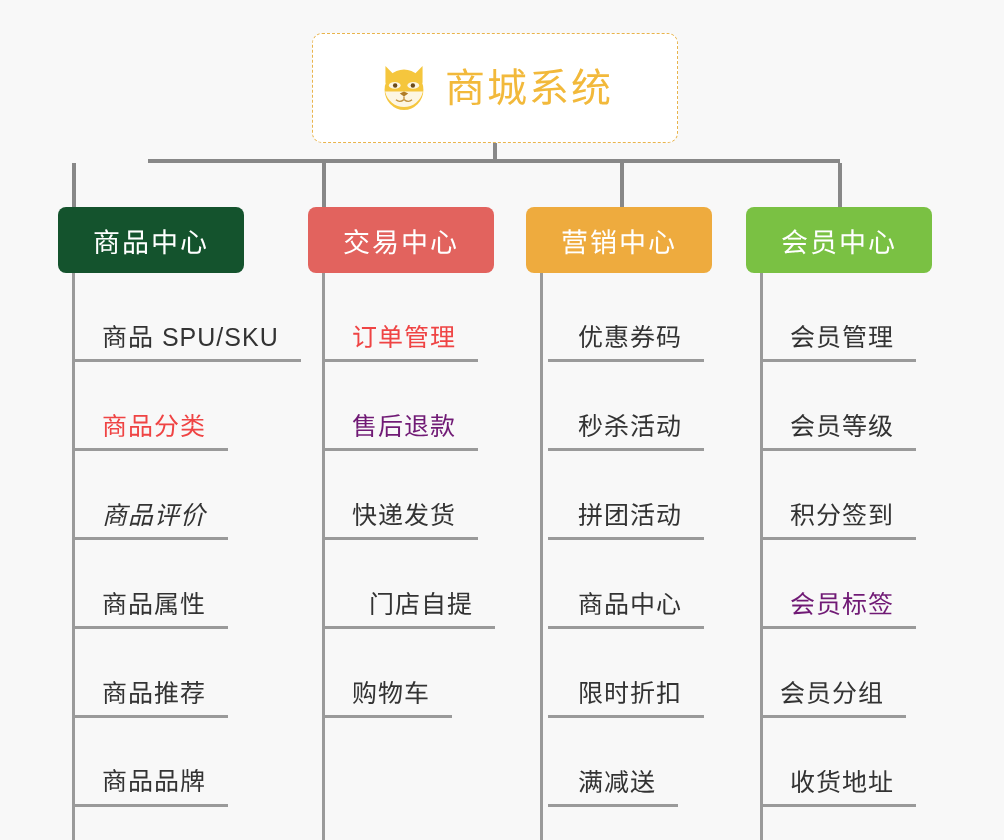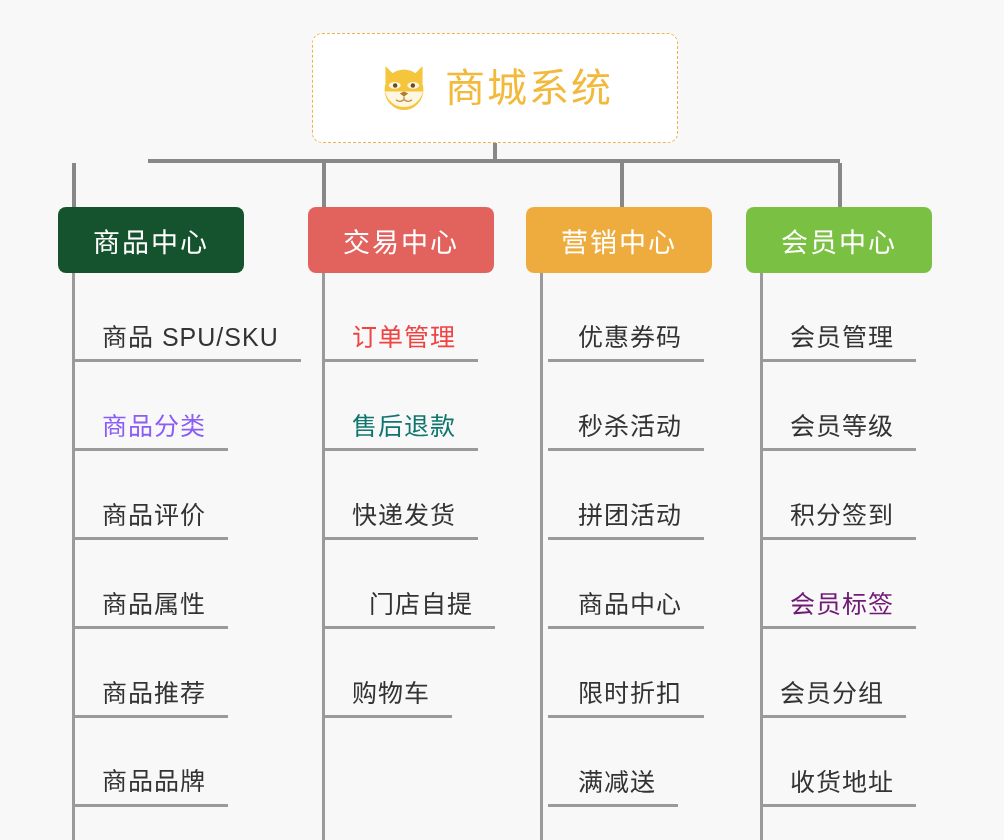--- a/index.html
+++ b/index.html
@@ -188,24 +188,24 @@
     <div class="drop" style="background: rgb(136, 136, 136);"></div>
     <div class="head-box" style="background: #14532d;">
       <span>商品中心</span>
     </div>
     <div class="trunk" style="background: rgb(154, 154, 154);"></div>
     <ul class="child-list">
       <li class="child-item">
           <span class="child-label" style="border-bottom-color: rgb(154, 154, 154); color: rgb(51, 51, 51);">商品 SPU/SKU</span>
         </li>
       <li class="child-item">
-          <span class="child-label" style="border-bottom-color: rgb(154, 154, 154); color: #8b5cf6;">商品分类</span>
-        </li>
-      <li class="child-item">
-          <span class="child-label" style="border-bottom-color: rgb(154, 154, 154); color: rgb(51, 51, 51);">商品评价</span>
+          <span class="child-label" style="border-bottom-color: rgb(154, 154, 154); color: #ef4444;">商品分类</span>
+        </li>
+      <li class="child-item">
+          <span class="child-label" style="border-bottom-color: rgb(154, 154, 154); color: rgb(51, 51, 51); font-style: italic;">商品评价</span>
         </li>
       <li class="child-item">
           <span class="child-label" style="border-bottom-color: rgb(154, 154, 154); color: rgb(51, 51, 51);">商品属性</span>
         </li>
       <li class="child-item">
           <span class="child-label" style="border-bottom-color: rgb(154, 154, 154); color: rgb(51, 51, 51);">商品推荐</span>
         </li>
       <li class="child-item">
           <span class="child-label" style="border-bottom-color: rgb(154, 154, 154); color: rgb(51, 51, 51); font-family: Liberation Serif, serif;">商品品牌</span>
         </li>
@@ -216,21 +216,21 @@
     <div class="drop" style="background: rgb(136, 136, 136);"></div>
     <div class="head-box" style="background: rgb(226, 99, 94);">
       <span>交易中心</span>
     </div>
     <div class="trunk" style="background: rgb(154, 154, 154);"></div>
     <ul class="child-list">
       <li class="child-item">
           <span class="child-label" style="border-bottom-color: rgb(154, 154, 154); color: #ef4444;">订单管理</span>
         </li>
       <li class="child-item">
-          <span class="child-label" style="border-bottom-color: rgb(154, 154, 154); color: #0f766e; text-align: right;">售后退款</span>
+          <span class="child-label" style="border-bottom-color: rgb(154, 154, 154); color: #701a75; text-align: right;">售后退款</span>
         </li>
       <li class="child-item">
           <span class="child-label" style="border-bottom-color: rgb(154, 154, 154); color: rgb(51, 51, 51);">快递发货</span>
         </li>
       <li class="child-item">
           <span class="child-label" style="border-bottom-color: rgb(154, 154, 154); color: rgb(51, 51, 51); padding-left: 47px;">门店自提</span>
         </li>
       <li class="child-item">
           <span class="child-label" style="border-bottom-color: rgb(154, 154, 154); color: rgb(51, 51, 51);">购物车</span>
         </li>

